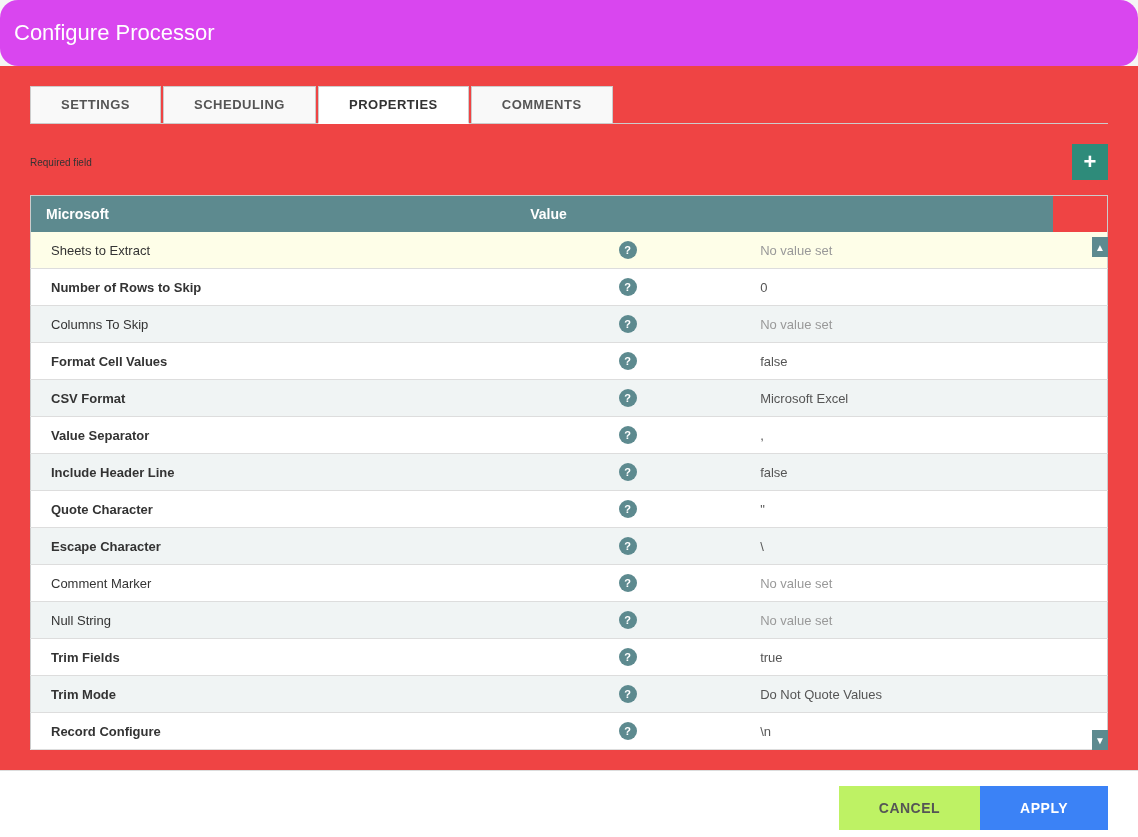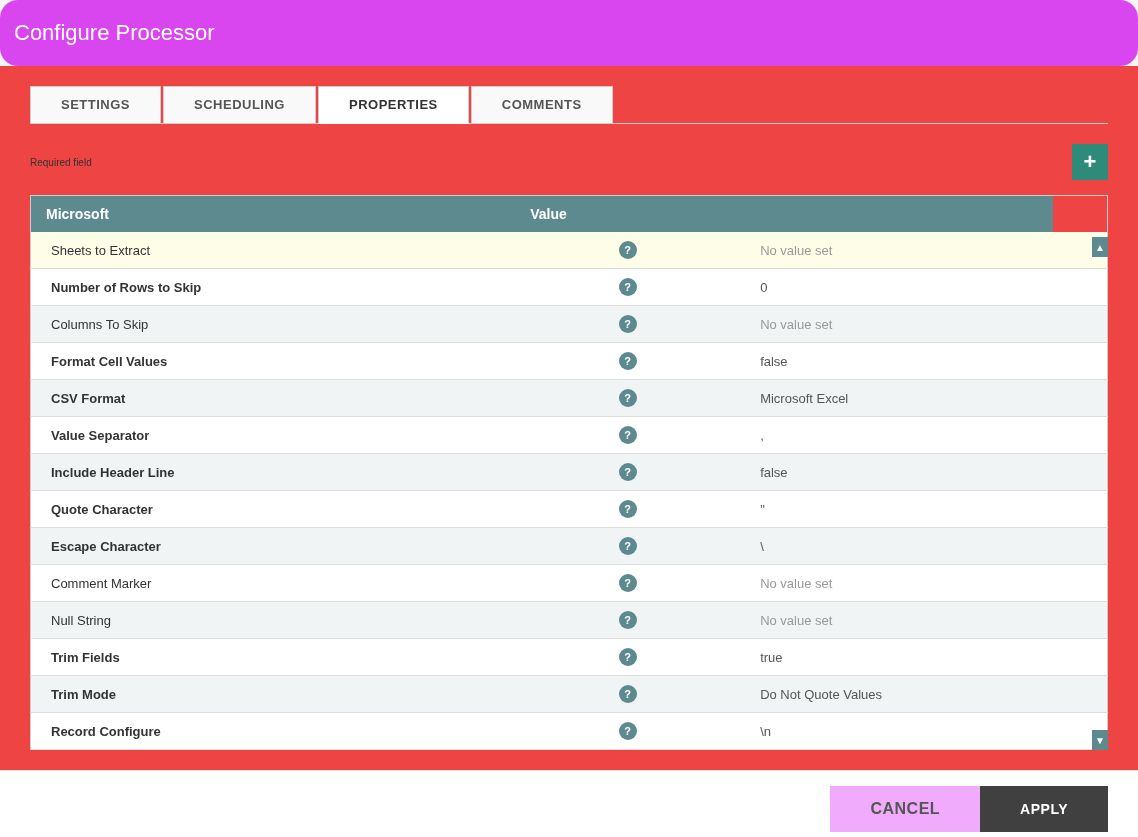--- a/index.html
+++ b/index.html
@@ -142,31 +142,31 @@
     .footer {
       display: flex;
       justify-content: flex-end;
       padding: 15px 30px;
       background: white;
       border-top: 1px solid #ddd;
       gap: 0;
     }
     .cancel-button {
       padding: 14px 40px;
-      background: #f0abfc;
+      background: #bef264;
       border: none;
-      font-size: 16px;
+      font-size: 14px;
       font-weight: 600;
       color: #555;
       cursor: pointer;
       letter-spacing: 0.5px;
     }
     .apply-button {
       padding: 14px 40px;
-      background: #404040;
+      background: #3b82f6;
       border: none;
       font-size: 14px;
       font-weight: 600;
       color: white;
       cursor: pointer;
       letter-spacing: 0.5px;
     }
 
     .table-wrapper {
       position: relative;

